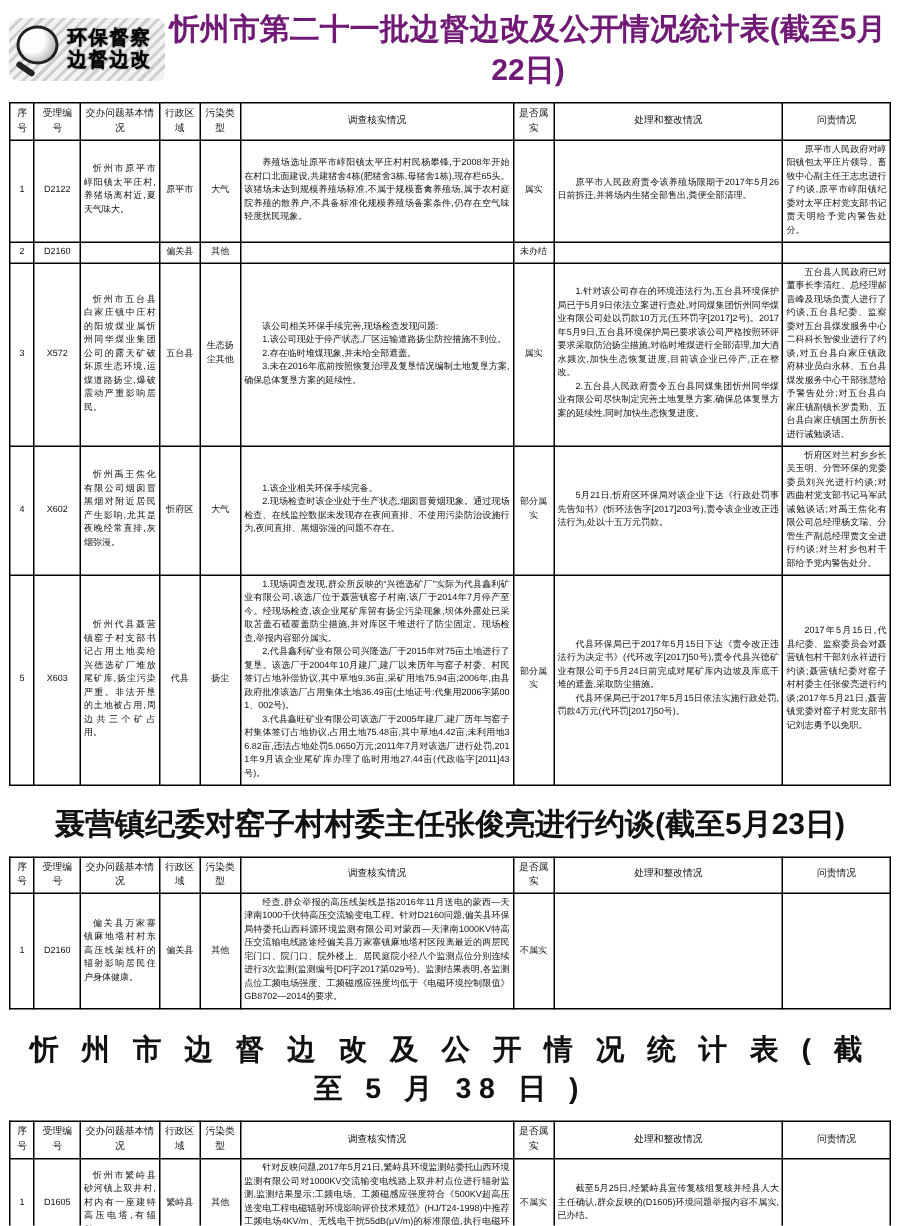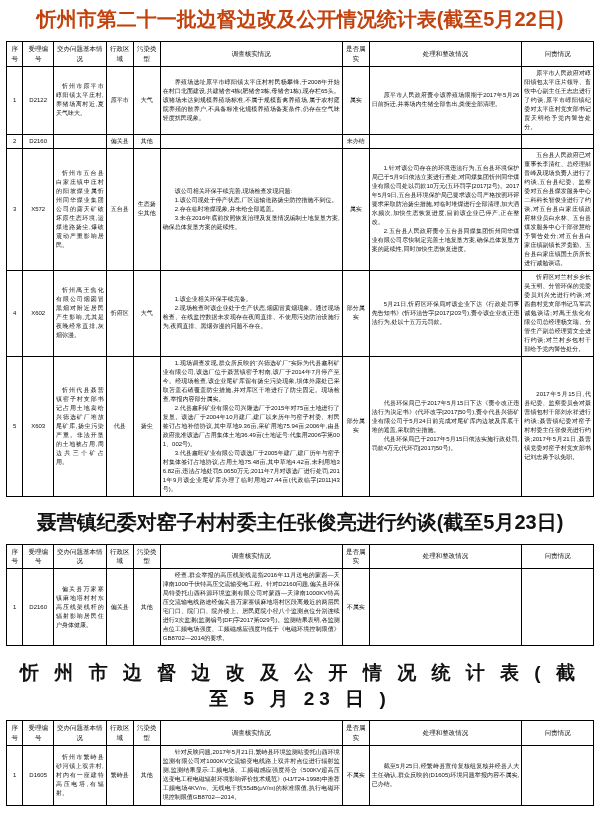--- a/index.html
+++ b/index.html
@@ -12,41 +12,51 @@
   .logo{width:104px;height:42px;flex:0 0 auto;display:flex;align-items:center;
         background:repeating-linear-gradient(135deg,#cfcfcf 0 2px,#f2f2f2 2px 5px);
         border-radius:6px;padding:1px 3px;box-sizing:border-box;}
   .lens{width:34px;height:34px;position:relative;flex:0 0 auto;}
   .lens .glass{position:absolute;left:2px;top:1px;width:24px;height:22px;border:2.5px solid #222;
         border-radius:50%;background:radial-gradient(circle at 35% 35%,#fdfdfd 0 40%,#bbb 75%,#888);}
   .lens .handle{position:absolute;left:1px;bottom:2px;width:14px;height:4px;background:#222;
         transform:rotate(35deg);border-radius:2px;}
   .logo-txt{font-weight:bold;font-size:13px;line-height:1.15;color:#000;
         letter-spacing:1px;margin-left:2px;text-shadow:0 0 1px #000;}
-  .title{flex:1;text-align:center;font-size:20px;font-weight:bold;color:#c2410c;
+  .title{flex:1;text-align:center;font-size:20px;font-weight:bold;color:#701a75;
         letter-spacing:0px;}
   .title2{text-align:center;font-size:20px;font-weight:bold;margin:12px 0 8px 0;}
   .title3{text-align:center;font-size:19px;font-weight:bold;letter-spacing:5px;margin:14px 0 8px 0;}
 
   
   table{width:100%;border-collapse:collapse;table-layout:fixed;border:1.6px solid #000;}
   th,td{border:0.8px solid #000;vertical-align:middle;padding:2px 2px;box-sizing:border-box;
         font-size:6px;line-height:1.5;word-break:break-all;}
   th{font-weight:normal;text-align:center;height:16px;font-size:6.5px;}
   td.c{text-align:center;}
   td.l{text-align:justify;}
   td .para{text-indent:2em;}
   td.issue-cell .para{text-indent:1em;}
   .tblwrap{margin-bottom:2px;}
 </style>
 </head>
 <body>
 <div class="page">
 
   <div class="hdr">
+    <div class="logo">
+      <div class="lens">
+        <div class="glass"></div>
+          <div class="handle"></div>
+      </div>
+      <div class="logo-txt">
+        <div>环保督察</div>
+        <div>边督边改</div>
+      </div>
+    </div>
     <div class="title">忻州市第二十一批边督边改及公开情况统计表(截至5月22日)</div>
   </div>
 
   <div class="tblwrap">
     <table>
         <colgroup>
           <col style="width: 2.8%;">
           <col style="width: 5.2%;">
           <col style="width: 9%;">
           <col style="width: 4.6%;">
@@ -209,21 +219,21 @@
               <div class="para">经查,群众举报的高压线架线是指2016年11月送电的蒙西—天津南1000千伏特高压交流输变电工程。针对D2160问题,偏关县环保局特委托山西科源环境监测有限公司对蒙西—天津南1000KV特高压交流输电线路途经偏关县万家寨镇麻地塔村区段离最近的两层民宅门口、院门口、院外楼上、居民庭院小径八个监测点位分别连续进行3次监测(监测编号[DF]字2017第029号)。监测结果表明,各监测点位工频电场强度、工频磁感应强度均低于《电磁环境控制限值》GB8702—2014的要求。</div>
             </td>
             <td class="c">不属实</td>
             <td class="l"></td>
             <td class="l"></td>
           </tr>
         </tbody>
       </table>
   </div>
 
-  <div class="title3">忻 州 市 边 督 边 改 及 公 开 情 况 统 计 表 ( 截 至 5 月 23 日 )</div>
+  <div class="title3">忻 州 市 边 督 边 改 及 公 开 情 况 统 计 表 ( 截 至 5 月 38 日 )</div>
   <div class="tblwrap">
     <table>
         <colgroup>
           <col style="width: 2.8%;">
           <col style="width: 5.2%;">
           <col style="width: 9%;">
           <col style="width: 4.6%;">
           <col style="width: 4.6%;">
           <col style="width: 31%;">
           <col style="width: 4.6%;">

